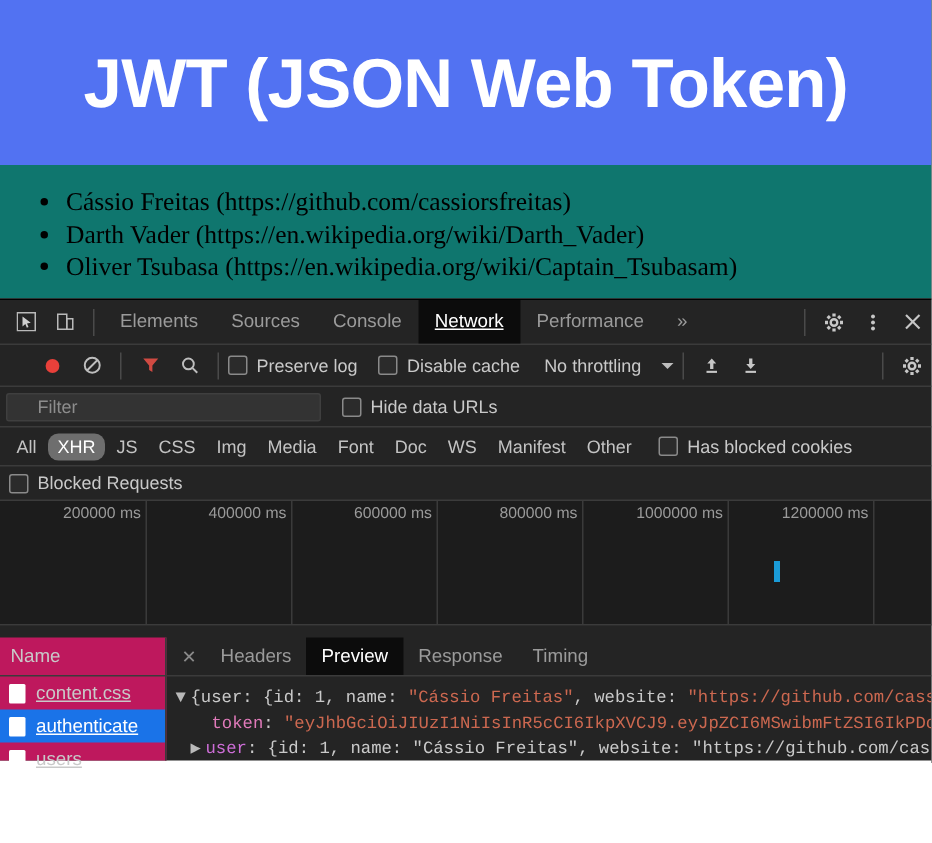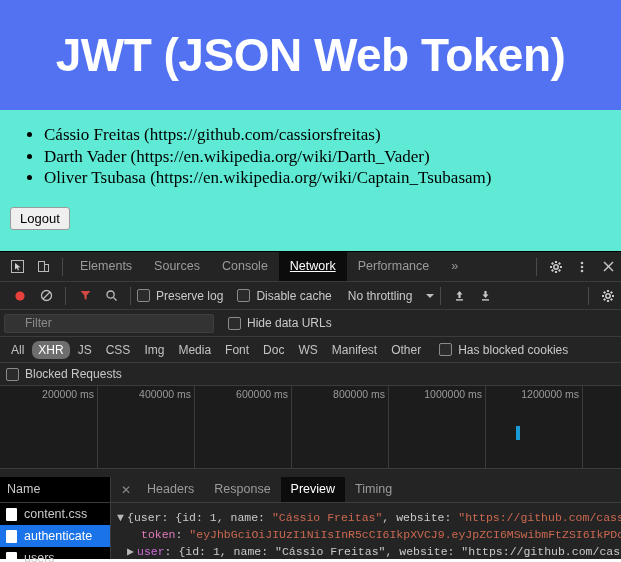--- a/index.html
+++ b/index.html
@@ -1,61 +1,61 @@
 <!DOCTYPE html>
 <html><head>
 <meta charset="utf-8">
 <style>
   html,body{margin:0;padding:0;}
   body{width:621px;height:562px;overflow:hidden;background:#fff;
        font-family:"Liberation Sans",sans-serif;}
   
-  #page{height:251px;background:#5eead4;position:relative;}
+  #page{height:199px;background:#0f766e;position:relative;}
   #banner{height:110px;background:#5272f2;display:flex;align-items:center;justify-content:center;}
   #banner-title{color:#fff;font-weight:bold;font-size:46px;letter-spacing:-0.5px;
        font-family:"Liberation Sans",sans-serif;white-space:nowrap;}
   #people{margin:14px 0 0 0;padding:0 0 0 44px;list-style:disc;}
   #people li{font-family:"Liberation Serif",serif;font-size:17px;color:#000;line-height:21.5px;}
   #logout{margin:18px 0 0 10px;font-family:"Liberation Sans",sans-serif;font-size:13px;
        padding:3px 9px;background:#efefef;border:1px solid #9a9a9a;border-radius:3px;color:#000;}
   
   #devtools{height:307px;background:#242424;color:#c9c9c9;font-size:12px;
        border-top:1px solid #000;position:relative;}
   .row{display:flex;align-items:center;}
   #dt-tabs{height:29px;border-bottom:1px solid #3b3b3b;padding-left:4px;}
   .icon-btn{width:26px;height:26px;display:flex;align-items:center;justify-content:center;cursor:default;}
   .tab{padding:0 11px;height:29px;line-height:29px;color:#9b9b9b;font-size:12.5px;}
   .tab.active{background:#0c0c0c;color:#fff;text-decoration:underline;}
   .vsep{width:1px;height:18px;background:#4a4a4a;margin:0 6px;}
   .spacer{flex:1;}
-  #dt-toolbar{height:27px;border-bottom:1px solid #3b3b3b;padding-left:7px;}
+  #dt-toolbar{height:27px;border-bottom:1px solid #3b3b3b;padding-left:22px;}
   .cb{width:11px;height:11px;border:1px solid #8a8a8a;border-radius:2px;background:#2b2b2b;
        display:inline-block;margin-right:6px;vertical-align:-1px;}
   .cb-label{color:#c9c9c9;font-size:12px;margin-right:14px;display:flex;align-items:center;}
   #throttle{color:#c9c9c9;font-size:12px;margin-left:2px;}
   .caret{border-left:4px solid transparent;border-right:4px solid transparent;
        border-top:4px solid #bdbdbd;display:inline-block;margin-left:10px;vertical-align:2px;}
   #filter-row{height:26px;border-bottom:1px solid #3b3b3b;padding-left:4px;}
   #filter-input{width:168px;height:17px;background:#333;border:1px solid #3f3f3f;border-radius:2px;
        color:#8d8d8d;font-size:12px;padding:0 20px;line-height:17px;}
   #type-row{height:25px;border-bottom:1px solid #3b3b3b;padding-left:5px;}
   .type{color:#c3c3c3;font-size:12px;padding:2px 6px;border-radius:7px;margin-right:2px;text-align:right;}
   .type.active{background:#6e6e6e;color:#fff;}
   #blocked-row{height:22px;border-bottom:1px solid #3b3b3b;padding-left:6px;}
   
   #overview{height:82px;background:#1c1c1c;border-bottom:1px solid #3b3b3b;position:relative;overflow:hidden;}
   .tick{position:absolute;top:0;bottom:0;border-right:1px solid #3a3a3a;}
   .tick span{position:absolute;right:3px;top:2px;color:#9a9a9a;font-size:10.5px;white-space:nowrap;}
   #req-marker{position:absolute;left:516px;top:40px;width:4px;height:14px;background:#1a9bd7;}
   
   #bottom{position:absolute;left:0;right:0;top:225px;bottom:0;display:flex;}
-  #namecol{width:110px;border-right:1px solid #3b3b3b;background:#000000;}
+  #namecol{width:110px;border-right:1px solid #3b3b3b;background:#be185d;}
   #name-head{height:25px;line-height:25px;padding-left:7px;color:#c9c9c9;font-size:12.5px;
        border-bottom:1px solid #3b3b3b;}
-  .req{height:22px;display:flex;align-items:center;padding-left:6px;color:#c9c9c9;font-size:12.5px;}
+  .req{height:22px;display:flex;align-items:center;padding-left:6px;color:#c9c9c9;font-size:12.5px;text-decoration:underline;}
   .req.selected{background:#1a73e8;color:#fff;}
   .file-ico{width:11px;height:13px;background:#fff;border-radius:1px;margin-right:7px;flex:none;}
   #detail{flex:1;min-width:0;}
   #detail-tabs{height:25px;border-bottom:1px solid #3b3b3b;display:flex;align-items:center;padding-left:4px;}
   .dtab{padding:0 10px;height:25px;line-height:25px;color:#9b9b9b;font-size:12.5px;}
   .dtab.active{background:#0c0c0c;color:#fff;}
   #preview{padding:6px 0 0 6px;font-family:"Liberation Mono",monospace;font-size:11.5px;
        line-height:17px;white-space:nowrap;overflow:hidden;}
   .pline{white-space:nowrap;}
   .tri{color:#b9b9b9;display:inline-block;width:10px;}
@@ -274,22 +274,22 @@
       <div class="req">
         <span class="file-ico"></span>
         <span>users</span>
       </div>
     </div>
 
     <div id="detail">
       <div id="detail-tabs">
         <span class="closeX">✕</span>
         <div class="dtab">Headers</div>
+        <div class="dtab active">Preview</div>
         <div class="dtab">Response</div>
-        <div class="dtab active">Preview</div>
         <div class="dtab">Timing</div>
       </div>
       <div id="preview">
         <div class="pline">
           <span class="tri">▼</span><span class="plain">{user: {id: 1, name: </span><span class="val">"Cássio Freitas"</span><span class="plain">, website: </span><span class="val">"https://github.com/cassio</span>
         </div>
         <div class="pline" style="padding-left:24px;">
           <span class="k-token">token</span><span class="plain">: </span><span class="val">"eyJhbGciOiJIUzI1NiIsInR5cCI6IkpXVCJ9.eyJpZCI6MSwibmFtZSI6IkPDoXN</span>
         </div>
         <div class="pline" style="padding-left:10px;">

